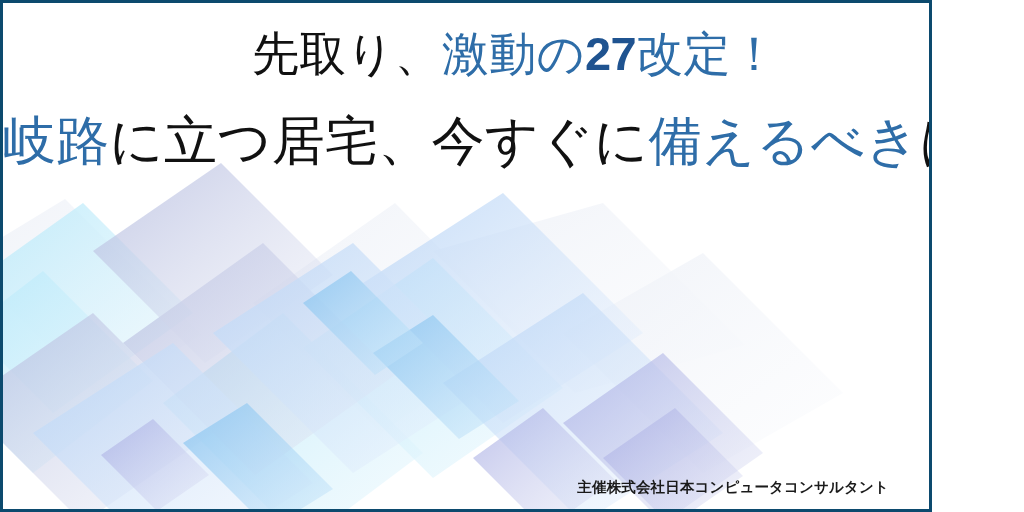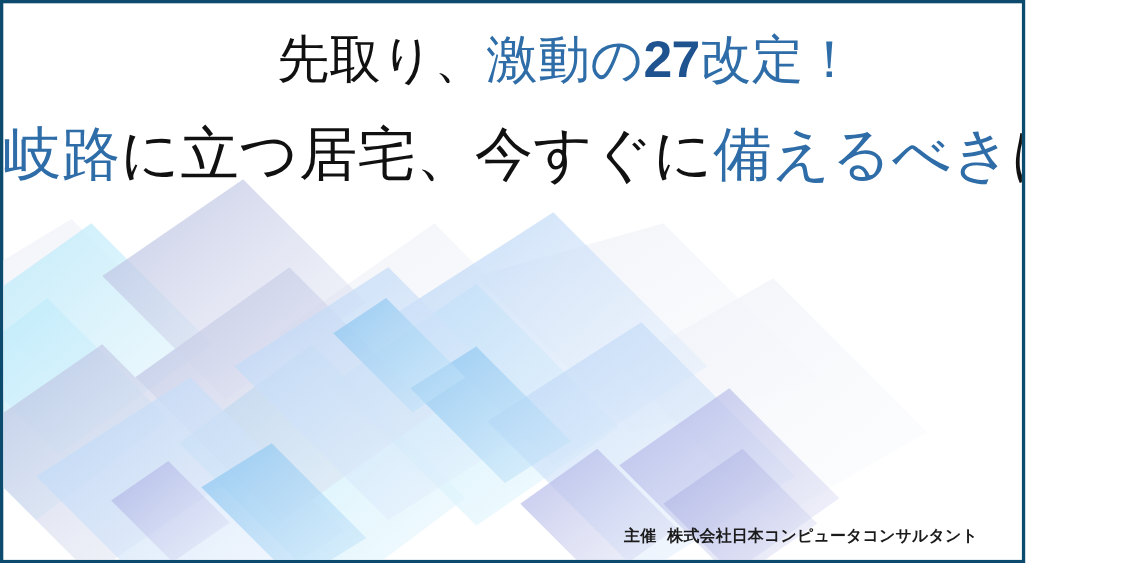--- a/index.html
+++ b/index.html
@@ -69,21 +69,21 @@
     position: absolute;
     right: 40px;
     bottom: 12px;
     z-index: 6;
     font-size: 14.5px;
     font-weight: 700;
     color: #1a1a1a;
     white-space: nowrap;
     letter-spacing: 0.01em;
   }
-  .footer .host-label { margin-right: 10px; }
+  .footer .host-label { }
 </style>
 </head>
 <body>
 
 <div class="slide">
 
   <svg class="deco-layer" viewBox="0 0 1024 512" width="1024" height="512" xmlns="http://www.w3.org/2000/svg">
     <defs>
       <linearGradient id="gCyan" x1="0" y1="0" x2="1" y2="1">
         <stop offset="0%" stop-color="#B6E9FA" stop-opacity="0.90"></stop>

